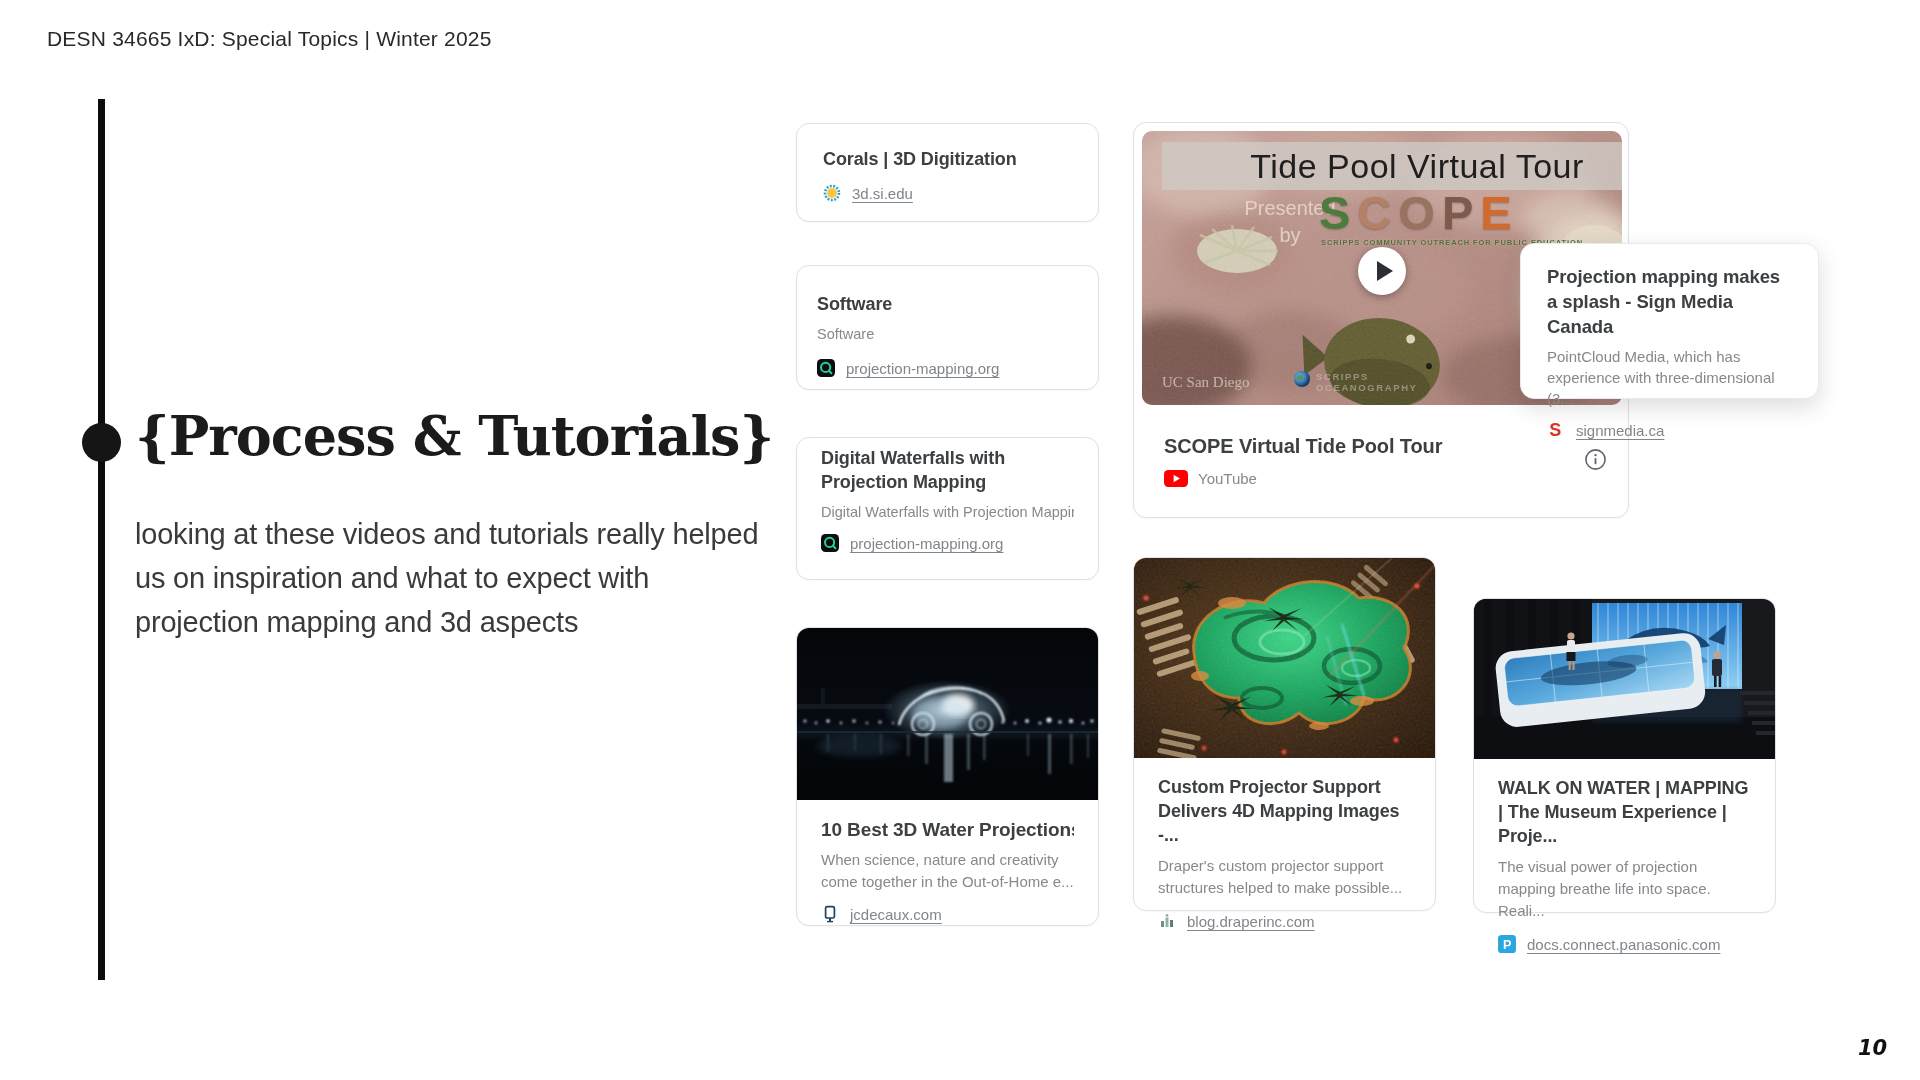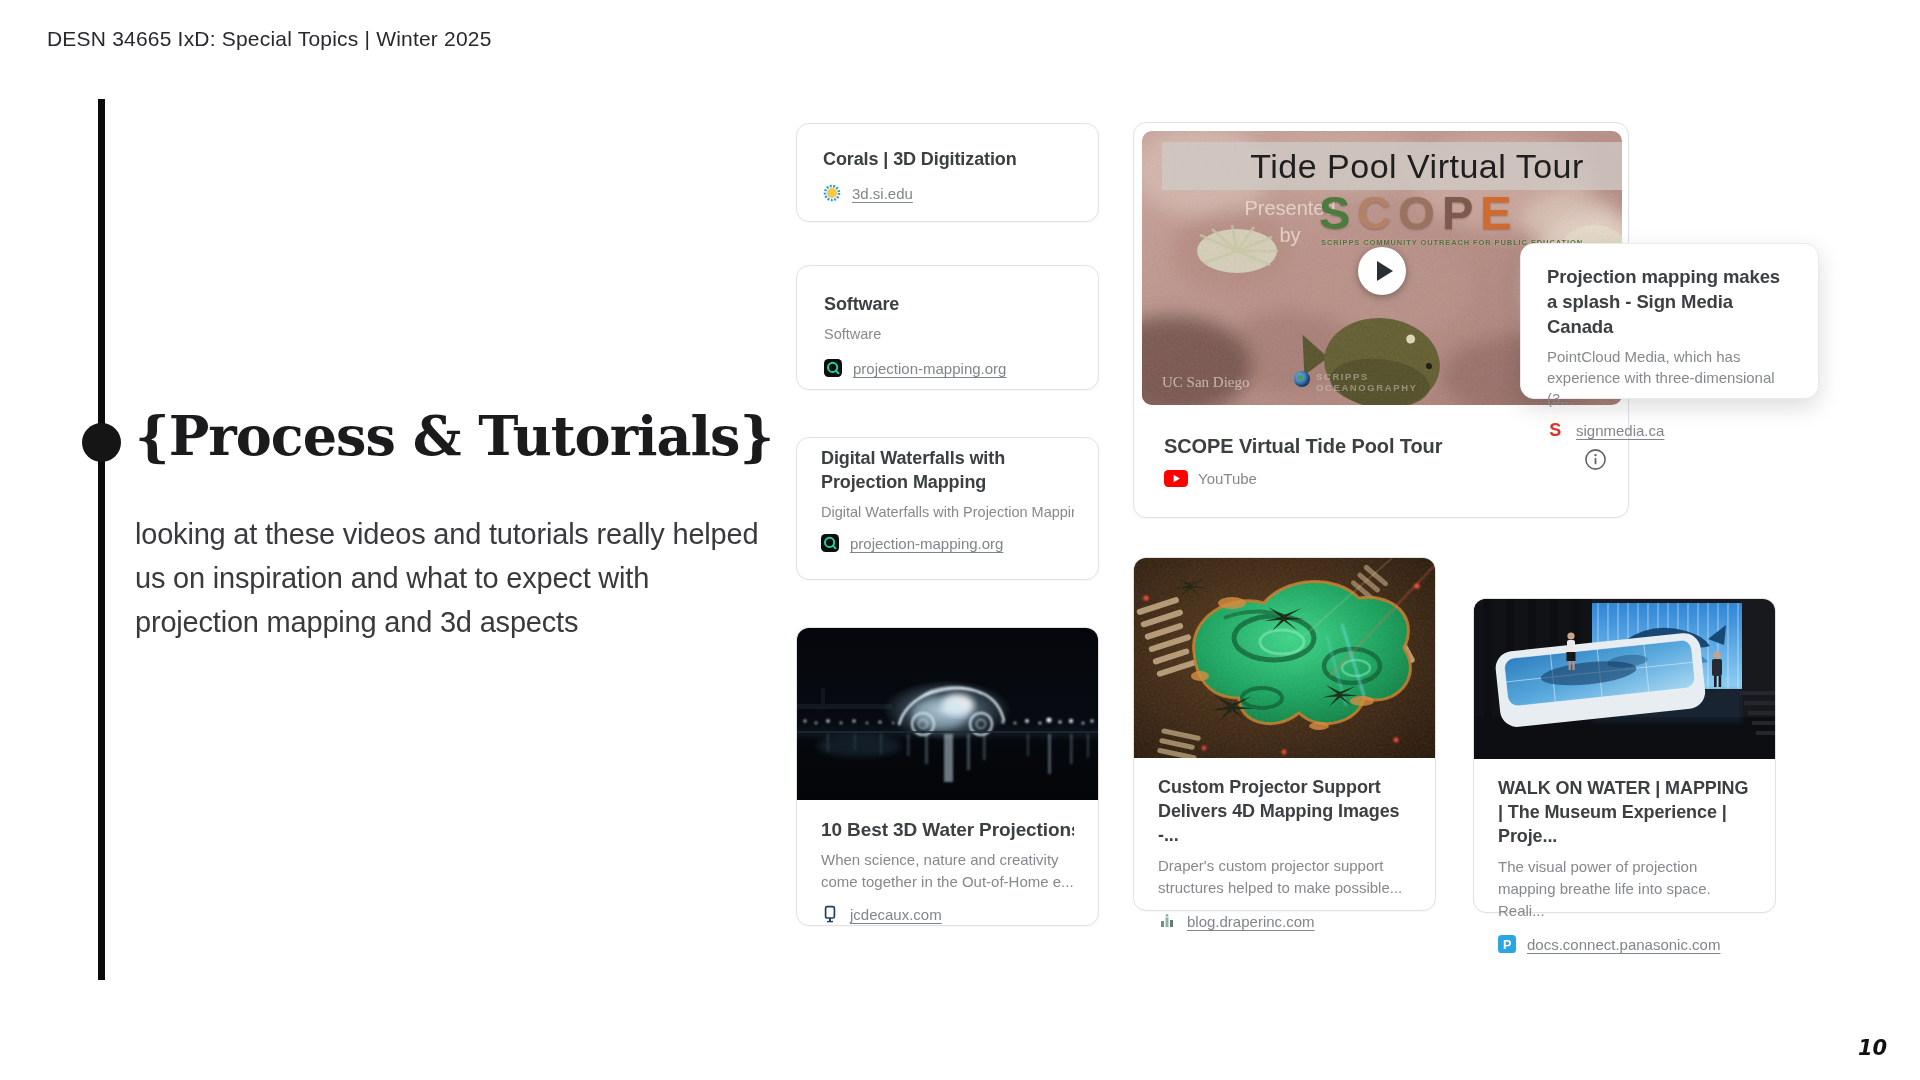--- a/index.html
+++ b/index.html
@@ -25,21 +25,21 @@
   .cdesc{font-size:15px;color:#85898d;line-height:22px;}
   .one-line{white-space:nowrap;overflow:hidden;}
   .lrow{display:flex;align-items:flex-end;gap:11px;}
   .fav{width:18px;height:18px;flex:0 0 auto;display:block;}
   .clink{font-size:15px;color:#80868b;text-decoration:underline;text-underline-offset:3px;white-space:nowrap;}
   .imgtop{width:100%;overflow:hidden;border-radius:12px 12px 0 0;position:relative;display:block;}
   .imgtop svg{display:block;width:100%;height:100%;}
 
   #card-corals{left:796px;top:123px;width:303px;height:99px;padding:23px 26px;}
   #card-corals .ct{margin-bottom:13px;}
-  #card-software{left:796px;top:265px;width:303px;height:125px;padding:26px 27px;}
+  #card-software{left:796px;top:265px;width:303px;height:125px;padding:26px 20px;}
   #card-software .csub{margin-top:8px;}
   #card-software .lrow{margin-top:15px;}
   #card-waterfalls{left:796px;top:437px;width:303px;height:143px;padding:8px 24px;}
   #card-waterfalls .csub{margin-top:8px;}
   #card-waterfalls .lrow{margin-top:12px;}
   #card-water10{left:796px;top:627px;width:303px;height:299px;}
   #card-water10 .cbody{padding:18px 24px 0 24px;}
   #card-water10 .ct{font-size:19px;}
   #card-water10 .cdesc{margin-top:7px;}
   #card-water10 .lrow{margin-top:12px;}

